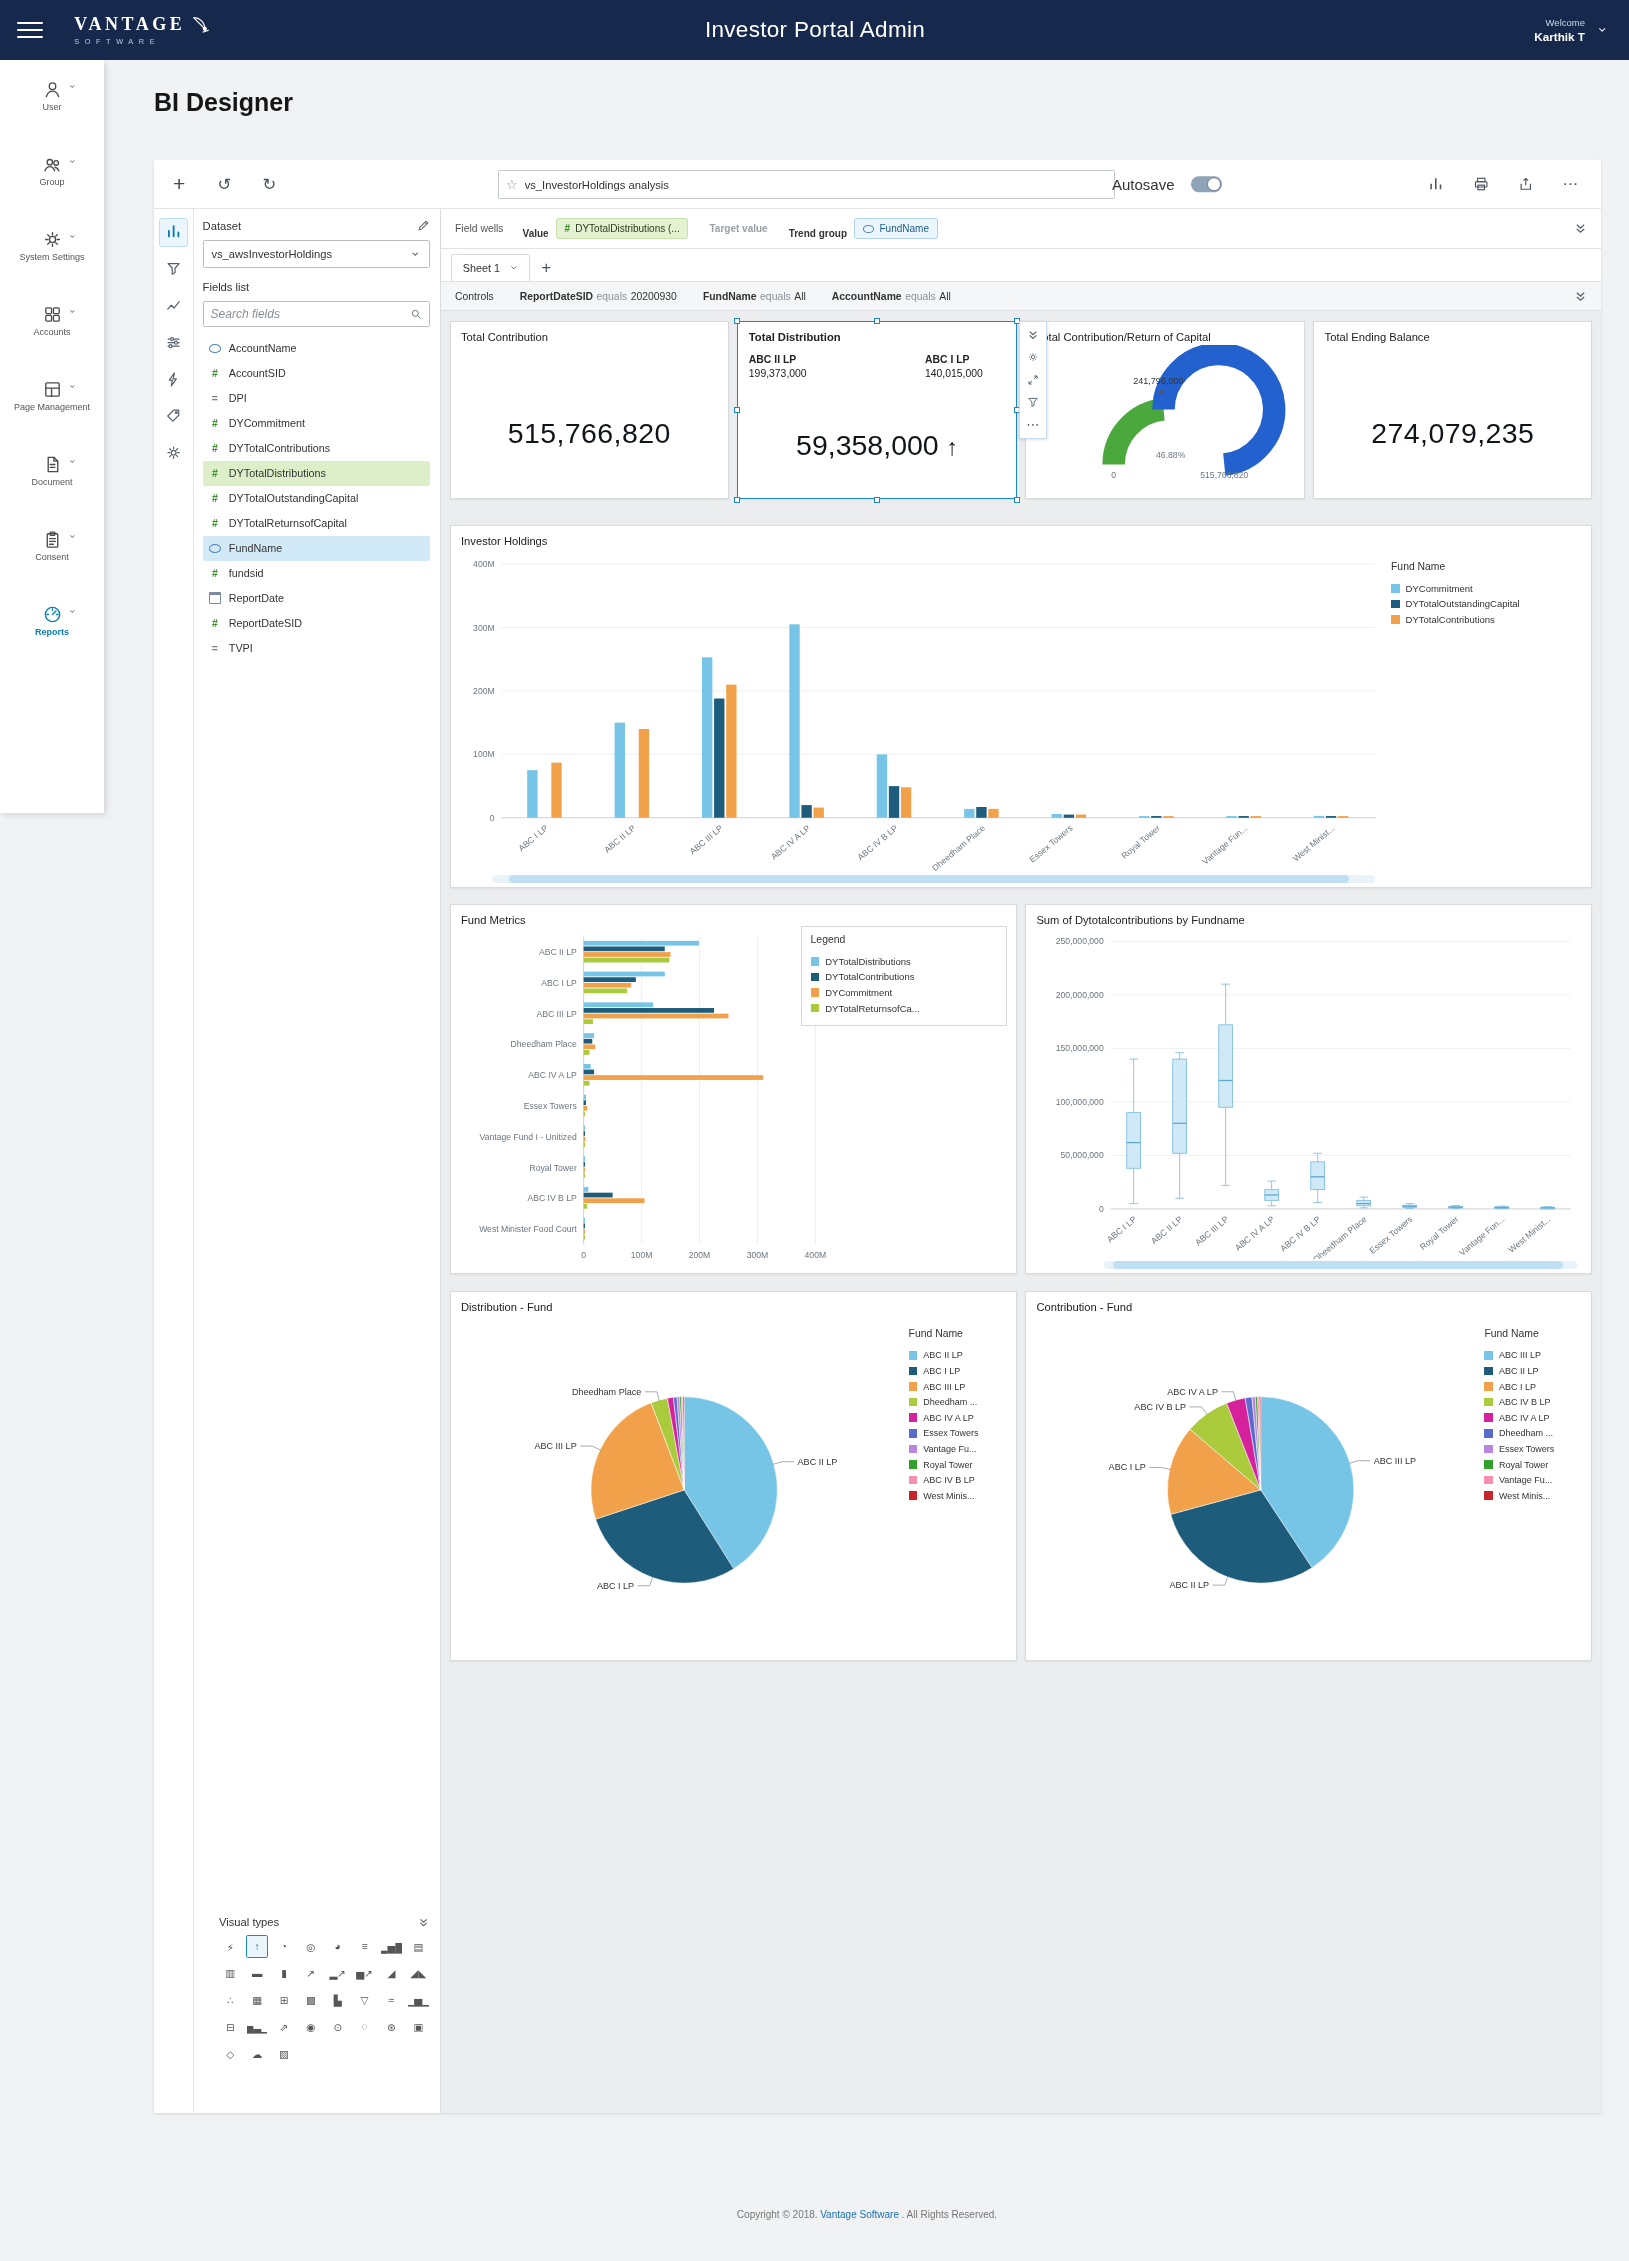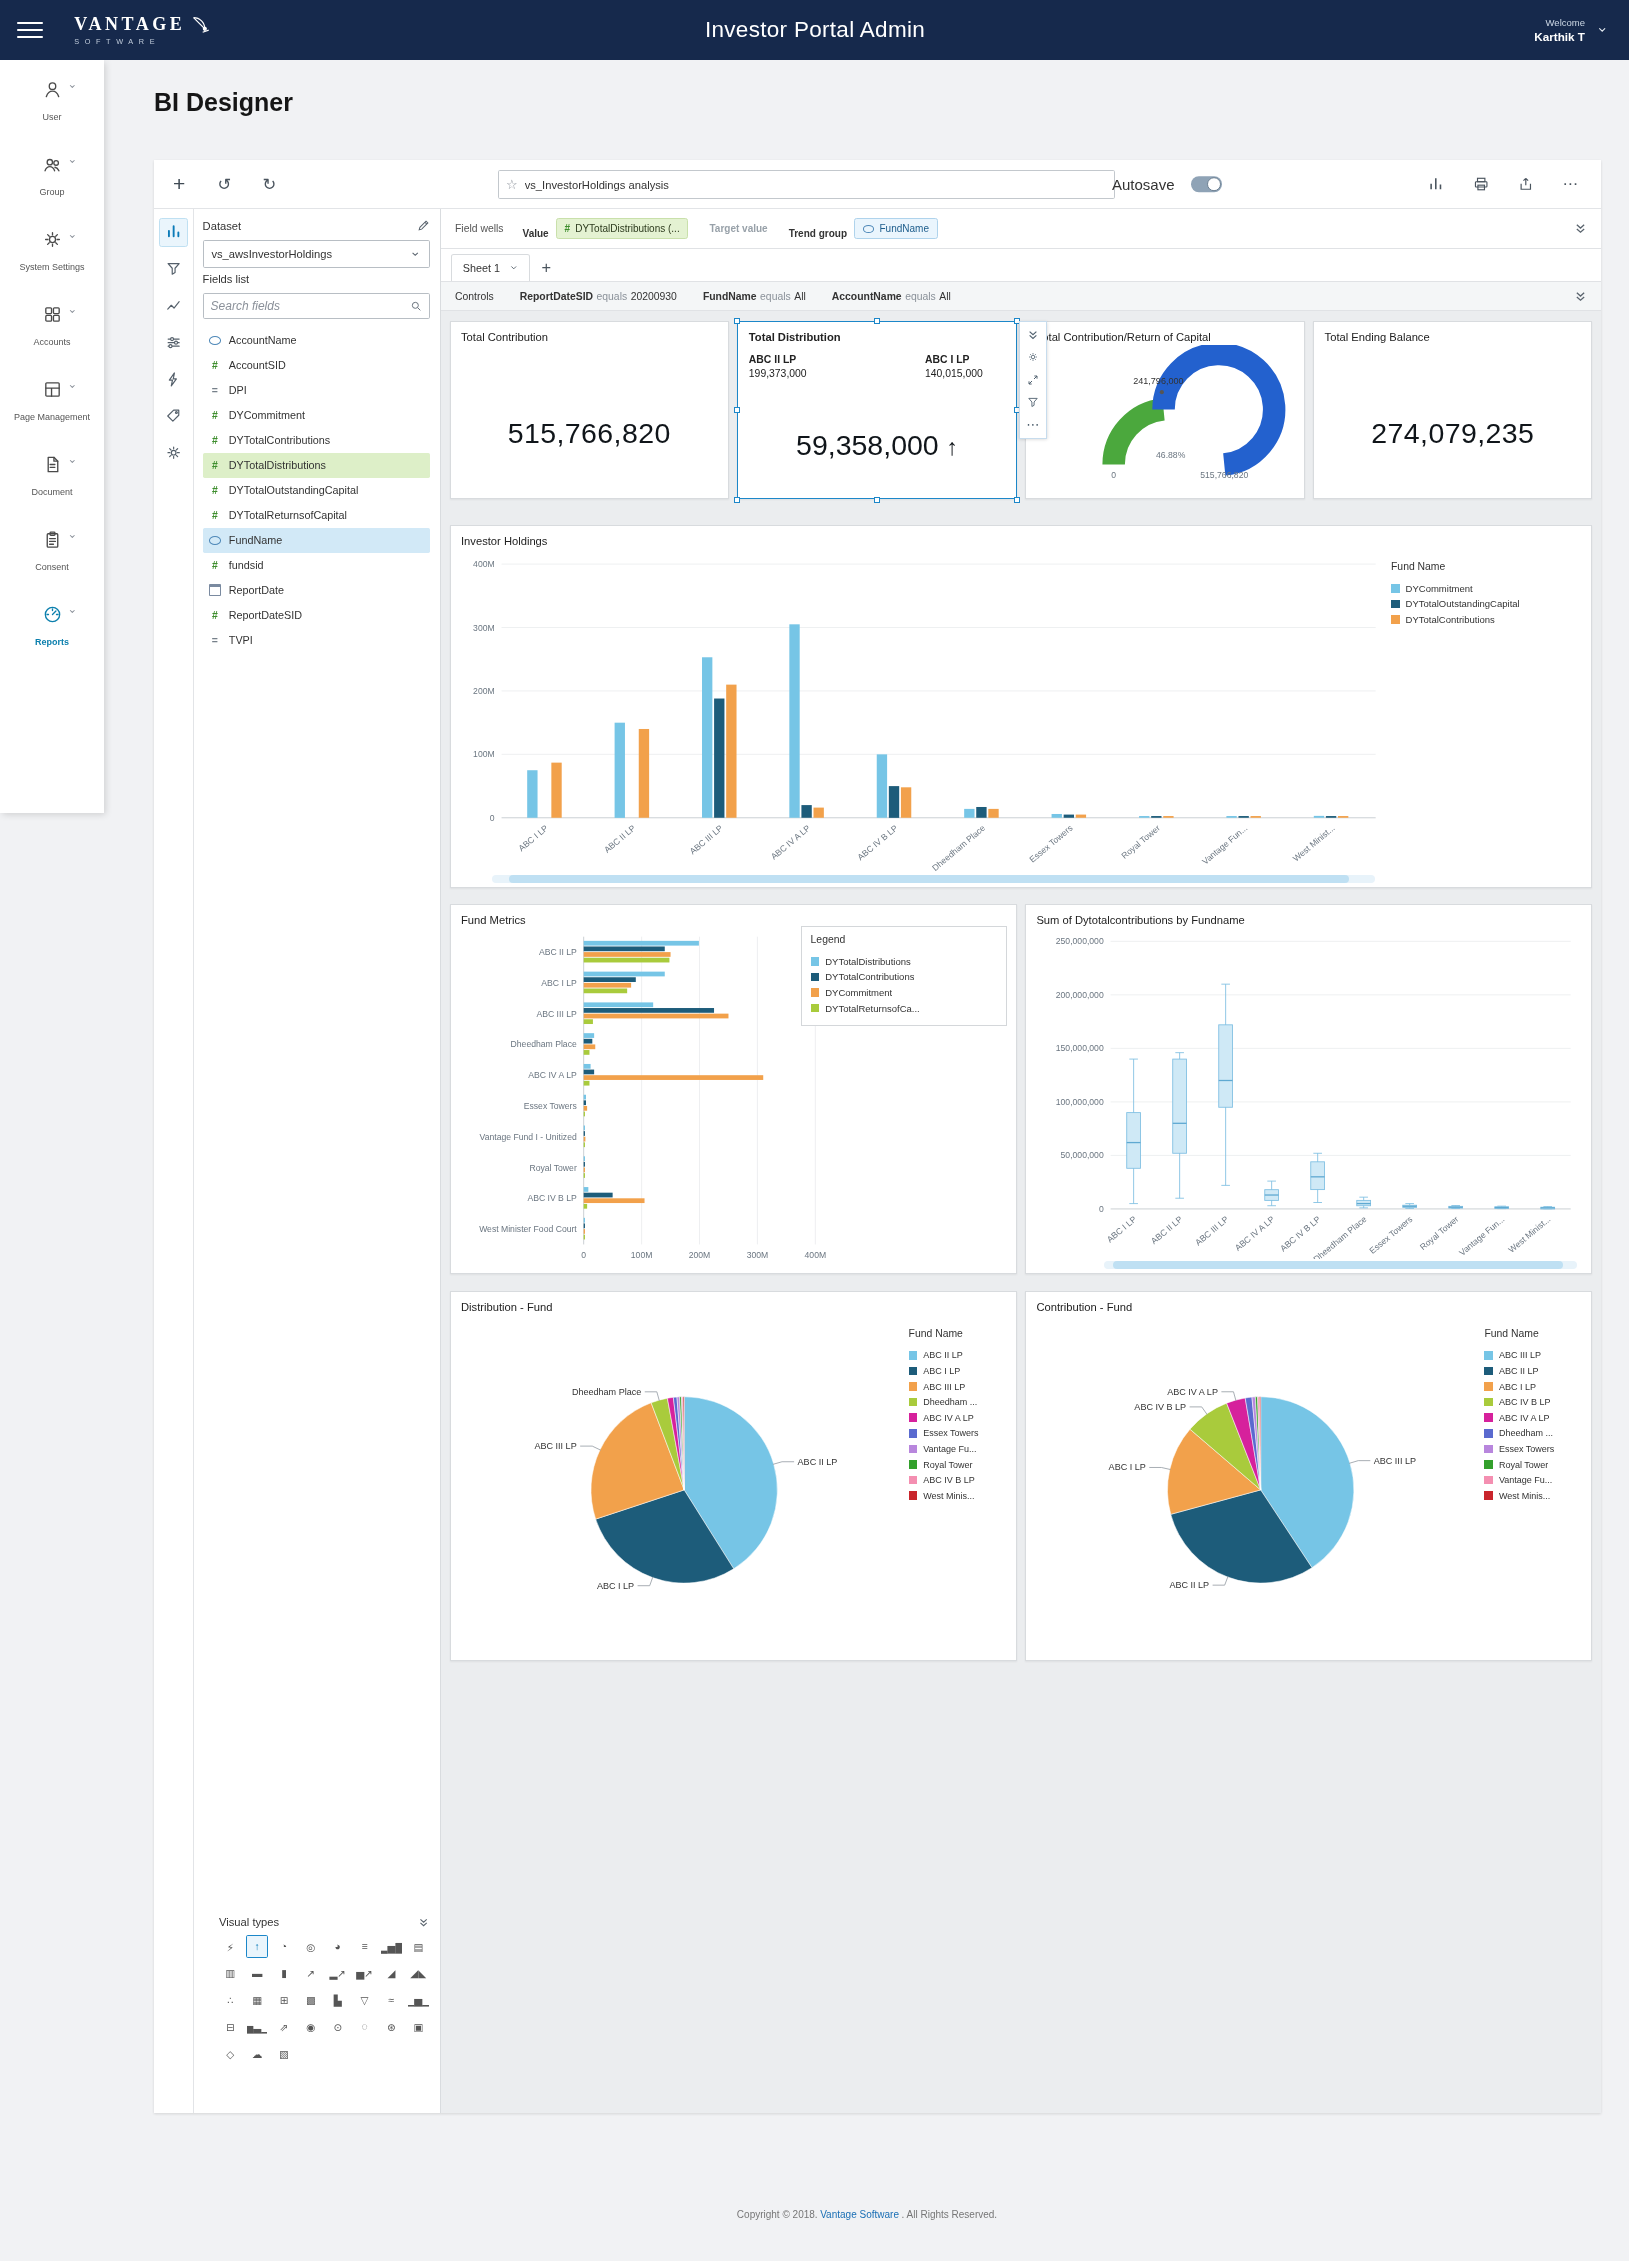--- a/index.html
+++ b/index.html
@@ -22,21 +22,21 @@
 .welcome{position:absolute;right:45px;top:50%;transform:translateY(-50%);text-align:right;cursor:pointer}
 .welcome .w1{display:block;color:#cdd8e5;font-size:9.5px}
 .welcome .w2{display:block;color:#fff;font-size:11.7px;font-weight:700;margin-top:1.7px}
 .w-chev{position:absolute;right:22.5px;top:50%;transform:translateY(-50%);color:#dfe6ee}
 
 
 .sidebar{position:absolute;top:60px;left:0;width:104px;height:753px;background:#fff;box-shadow:1.7px 1.7px 7px rgba(0,0,0,.15);z-index:30;padding-top:8.6px}
 .sb-item{height:75px;display:flex;flex-direction:column;align-items:center;padding-top:10.4px;cursor:pointer;color:#4a4a4a}
 .sb-top{position:relative;display:flex;align-items:center}
 .sb-chev{position:absolute;right:-14px;top:3.5px;color:#8a9099}
-.sb-lbl{font-size:9px;color:#555;margin-top:12px;text-align:center;white-space:nowrap}
+.sb-lbl{font-size:9px;color:#555;margin-top:2px;text-align:center;white-space:nowrap}
 .sb-item.active{color:#0B7FAD}
 .sb-item.active .sb-lbl{color:#0B7FAD;font-weight:700}
 
 
 .page-title{position:absolute;top:88px;left:154px;font-size:25px;font-weight:600;color:#161616}
 .qs-app{position:absolute;left:154px;top:160px;width:1447px;height:1953px;background:#fff;box-shadow:0 0.9px 2.6px rgba(0,0,0,.12)}
 .qs-toolbar{position:relative;height:49px;background:#fff;border-bottom:0.9px solid #e2e4e7;display:flex;align-items:center;z-index:10}
 .tb-left{display:flex;align-items:center;gap:22.5px;margin-left:14px;color:#4a545e}
 .tb-btn{display:flex;align-items:center;justify-content:center;width:22.5px;height:22.5px;cursor:pointer;color:#4a545e}
 .tb-plus{font-size:21px;color:#3f4a54;font-weight:400}
@@ -56,21 +56,21 @@
 .rail-btn{width:29px;height:29px;display:flex;align-items:center;justify-content:center;color:#55606B;cursor:pointer;border:0.9px solid transparent;border-radius:2.6px}
 .rail-btn.active{color:#0C7BB8;background:#EAF5FC;border-color:#BFE0F2}
 
 
 .qs-panel{width:247px;background:#fff;border-right:0.9px solid #d9dcdf;position:relative;padding:10.4px 10.4px 0 8.6px}
 .ds-head{display:flex;align-items:center;justify-content:space-between}
 .ds-label{font-size:11.2px;color:#333}
 .pencil{color:#5a646e;cursor:pointer}
 .ds-select{margin-top:7.8px;height:28px;border:0.9px solid #b8bec4;border-radius:1.7px;display:flex;align-items:center;padding:0 7.8px;font-size:11.2px;color:#333;cursor:pointer;background:#fff}
 .ds-select .chev{margin-left:auto;color:#5a646e}
-.fl-label{margin-top:5px;font-size:11.2px;color:#333}
+.fl-label{margin-top:13px;font-size:11.2px;color:#333}
 .fl-search{margin-top:7.8px;height:26px;border:0.9px solid #b8bec4;border-radius:1.7px;display:flex;align-items:center;padding:0 7px;background:#fff}
 .fl-search input{border:0;outline:0;flex:1;font-size:12px;font-style:italic;color:#555;font-family:inherit}
 .fl-search input::placeholder{color:#8a9099;font-style:italic}
 .fl-search .mag{color:#6a747e}
 .fields-list{margin-top:8.6px}
 .field-row{height:25px;display:flex;align-items:center;gap:7px;padding-left:5.2px;font-size:10.8px;color:#333;cursor:pointer;border-radius:1.7px}
 .field-row.hl-green{background:#DDEFC8}
 .field-row.hl-blue{background:#D2E9F7}
 .fld-ic{width:14px;display:flex;justify-content:center;align-items:center}
 .t-number::before{content:"#";color:#3E8E2E;font-weight:700;font-size:10.4px}

